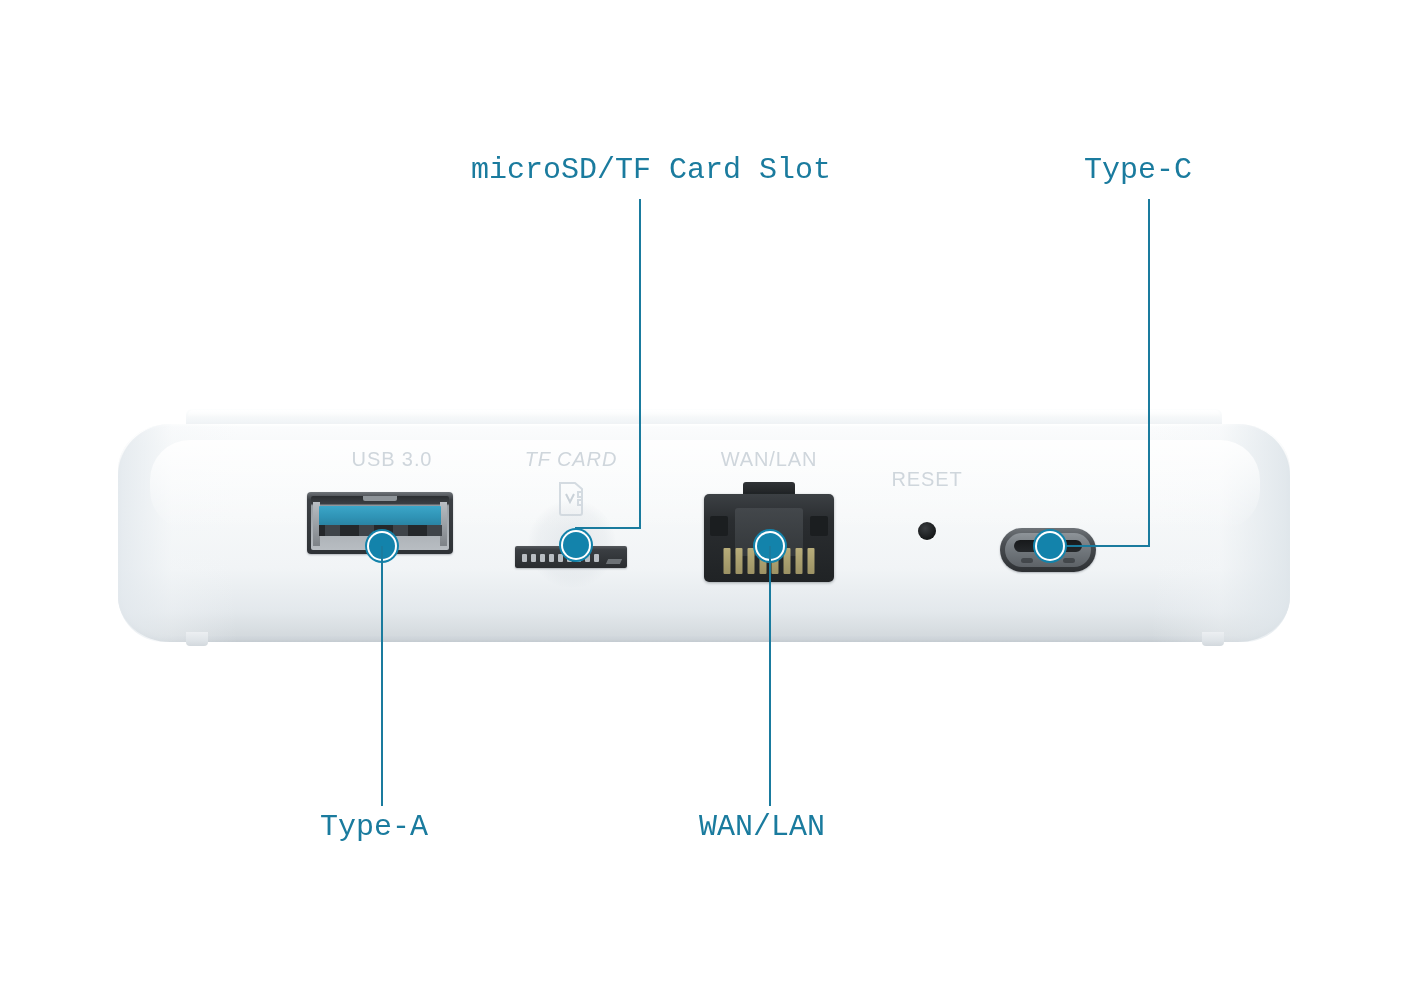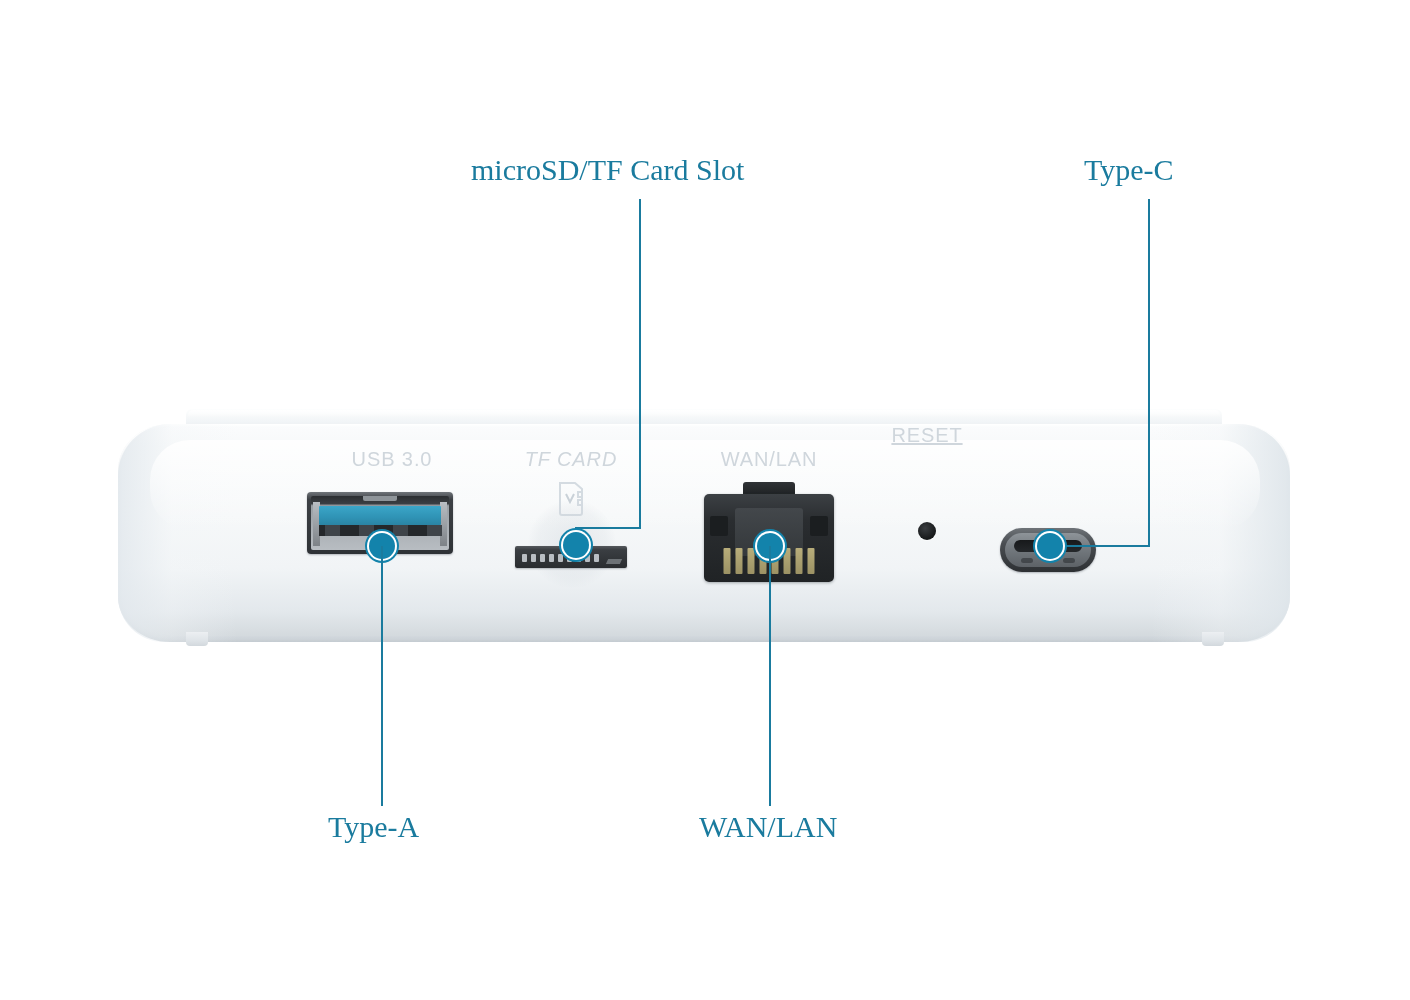--- a/index.html
+++ b/index.html
@@ -357,21 +357,21 @@
     background: rgba(40,44,48,0.55);
   }
   .usb-c-dimple.l { left: 16px; }
   .usb-c-dimple.r { right: 16px; }
 
   
   .callout-label {
     position: absolute;
     color: #1a7b9e;
     font-size: 30px;
-    font-family: Liberation Serif, serif;
+    font-family: Liberation Mono, monospace;
     white-space: nowrap;
     user-select: none;
   }
   .leader {
     position: absolute;
     background: #1a7b9e;
   }
   .leader.v { width: 2px; }
   .leader.h { height: 2px; }
 
@@ -398,21 +398,21 @@
     <div class="foot left"></div>
     <div class="foot right"></div>
   </div>
 
   <div class="silk" style="left:319px; top:448px; width:146px;">USB 3.0</div>
 
   <div class="silk" style="left:498px; top:448px; width:146px;font-style:italic;">TF CARD</div>
 
   <div class="silk" style="left:696px; top:448px; width:146px;">WAN/LAN</div>
 
-  <div class="silk" style="left:854px; top:424px; width:146px;text-decoration:underline;">RESET</div>
+  <div class="silk" style="left:854px; top:468px; width:146px;">RESET</div>
 
 
   <svg class="tf-card-icon" viewBox="0 0 28 34">
     <path d="M3 1 H18 L25 7 V31 Q25 33 23 33 H5 Q3 33 3 31 Z" fill="none" stroke="#d4dbe1" stroke-width="2"></path>
     <path d="M25 10 H21 V15 H25 M25 18 H21 V23 H25" fill="none" stroke="#d4dbe1" stroke-width="2"></path>
     <path d="M9 12 L13 20 L17 12" fill="none" stroke="#c9d1d8" stroke-width="2"></path>
   </svg>
 
   <div class="port usb-a">
     <div class="usb-a-inner">
@@ -480,19 +480,19 @@
   <div class="leader v" style="left:575px; top:527px; height:18px;"></div>
   <div class="dot" style="left:576px; top:545px;"></div>
 
   <div class="callout-label" style="left:1084px; top:153px;">Type-C</div>
   <div class="leader v" style="left:1148px; top:199px; height:347px;"></div>
   <div class="leader h" style="left:1050px; top:545px; width:100px;"></div>
   <div class="dot" style="left:1050px; top:546px;"></div>
 
   <div class="dot" style="left:382px; top:546px;"></div>
   <div class="leader v" style="left:381px; top:546px; height:260px;"></div>
-  <div class="callout-label" style="left:328px; top:810px;">Type-A</div>
+  <div class="callout-label" style="left:320px; top:810px;">Type-A</div>
 
   <div class="dot" style="left:770px; top:546px;"></div>
   <div class="leader v" style="left:769px; top:546px; height:260px;"></div>
   <div class="callout-label" style="left:699px; top:810px;">WAN/LAN</div>
 
 </div>
 
 </body></html>

